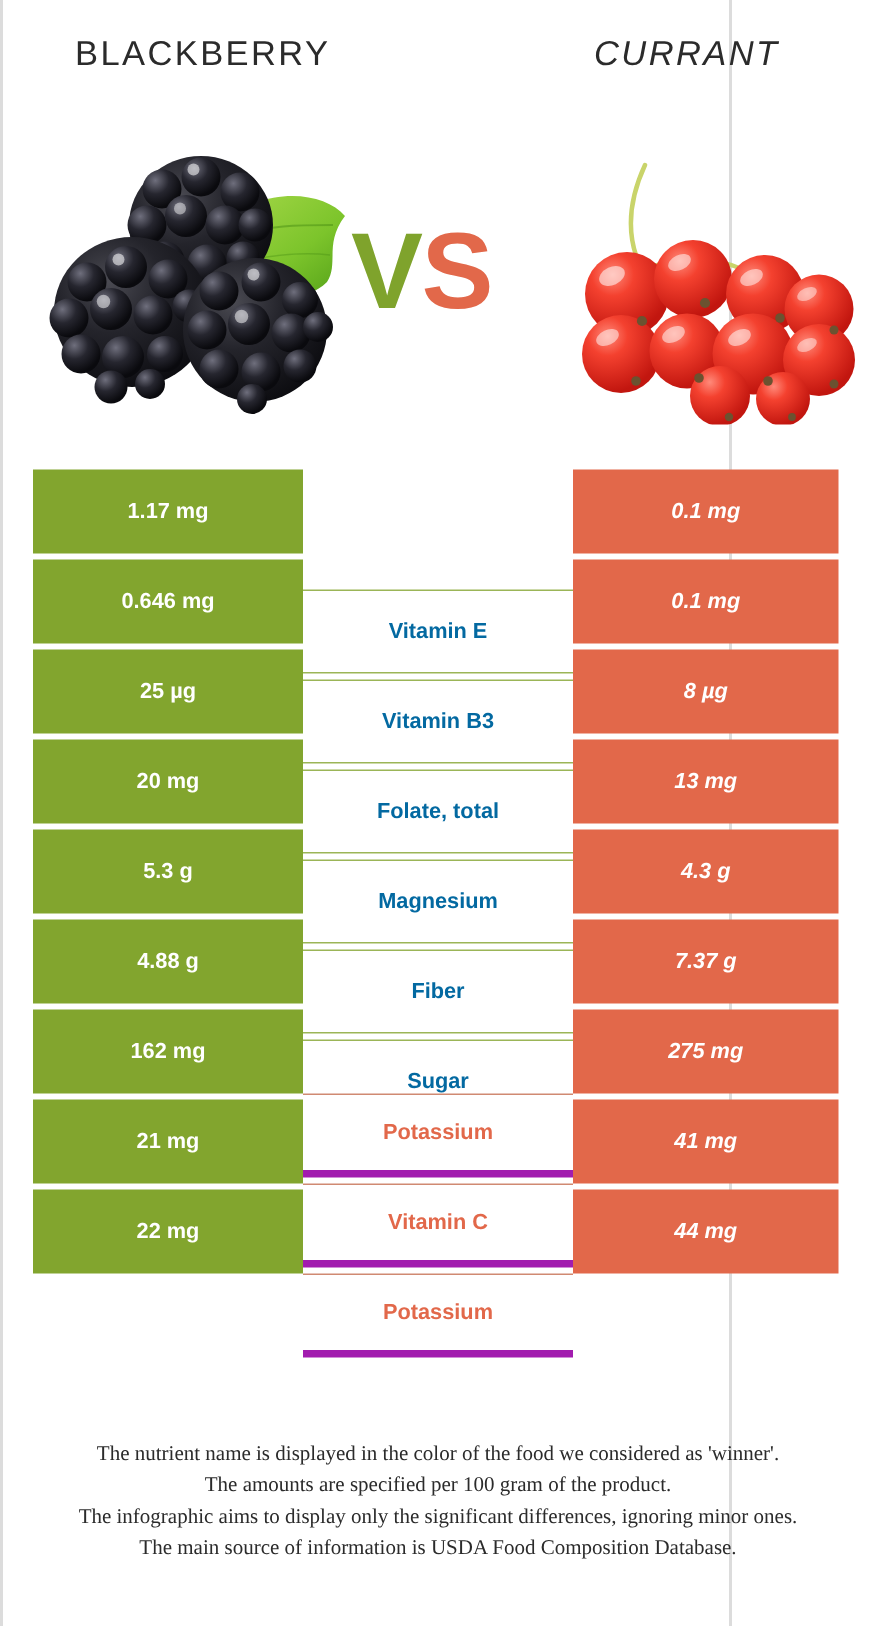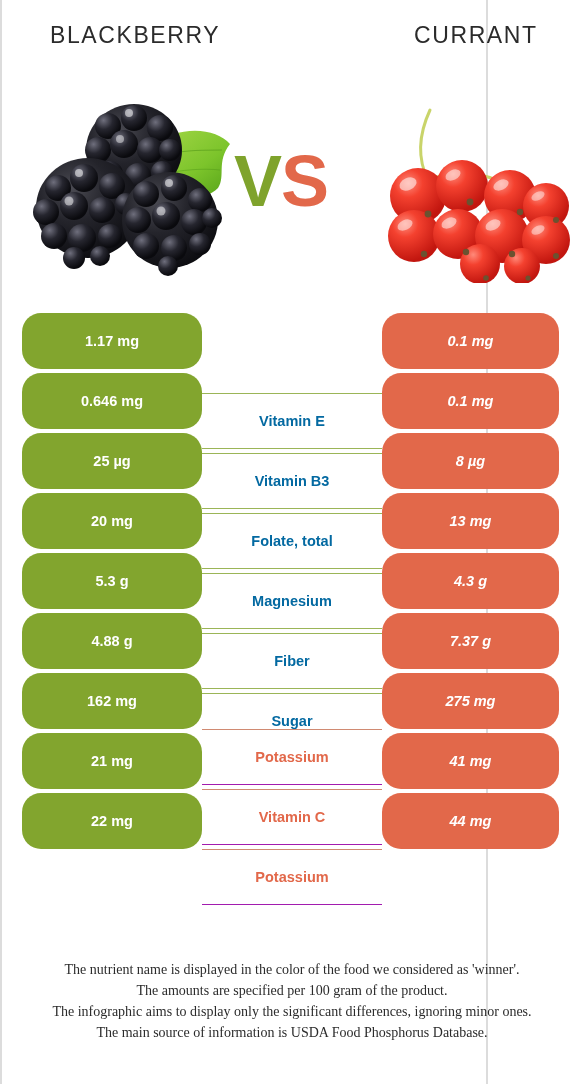--- a/index.html
+++ b/index.html
@@ -36,21 +36,21 @@
     position: absolute;
     top: 0;
     font-size: 23px;
     letter-spacing: 1.6px;
     color: #2b2b2b;
     font-weight: 300;
     white-space: nowrap;
     font-family: "Liberation Sans", sans-serif;
   }
   .title-left  { left: 48px; }
-  .title-right { left: 412px; }
+  .title-right { left: 394px; font-style: italic; }
 
   
   .hero {
     position: absolute;
     top: 88px;
     left: 0;
     width: 580px;
     height: 200px;
   }
   .fruit {
@@ -85,21 +85,20 @@
     top: 313px;
     width: 537px;
   }
   .cell {
     display: flex;
     align-items: center;
     justify-content: center;
     font-size: 14.5px;
     font-weight: 600;
     box-sizing: border-box;
-    border-radius: 19px;
   }
   .cell-left {
     width: 180px;
     background: #82A52E;
     color: #ffffff;
   }
   .cell-right {
     width: 177px;
     margin-left: 180px;
     background: #E2684A;
@@ -130,21 +129,21 @@
   }
   .mid-green {
     color: #0369a1;
     border-top: 1px solid #9BB557;
     border-bottom: 1px solid #9BB557;
     margin-top: 24px;
   }
   .mid-orange {
     color: #E2684A;
     border-top: 1px solid #D08A72;
-    border-bottom: 1px solid #a21caf;
+    border-bottom: 5px solid #a21caf;
   }
 
   
   .footer {
     position: absolute;
     top: 959px;
     left: 20px;
     width: 540px;
     text-align: center;
     font-size: 14px;
@@ -369,16 +368,16 @@
           <div class="cell cell-right">44 mg</div>
         </div>
         <div class="cell-mid mid-orange">Potassium</div>
       </div>
     </div>
 
   <div class="footer">
     <div>The nutrient name is displayed in the color of the food we considered as 'winner'.</div>
     <div>The amounts are specified per 100 gram of the product.</div>
     <div>The infographic aims to display only the significant differences, ignoring minor ones.</div>
-    <div>The main source of information is USDA Food Phosphorus Database.</div>
+    <div>The main source of information is USDA Food Composition Database.</div>
   </div>
 
 </div>
 
 </body></html>

